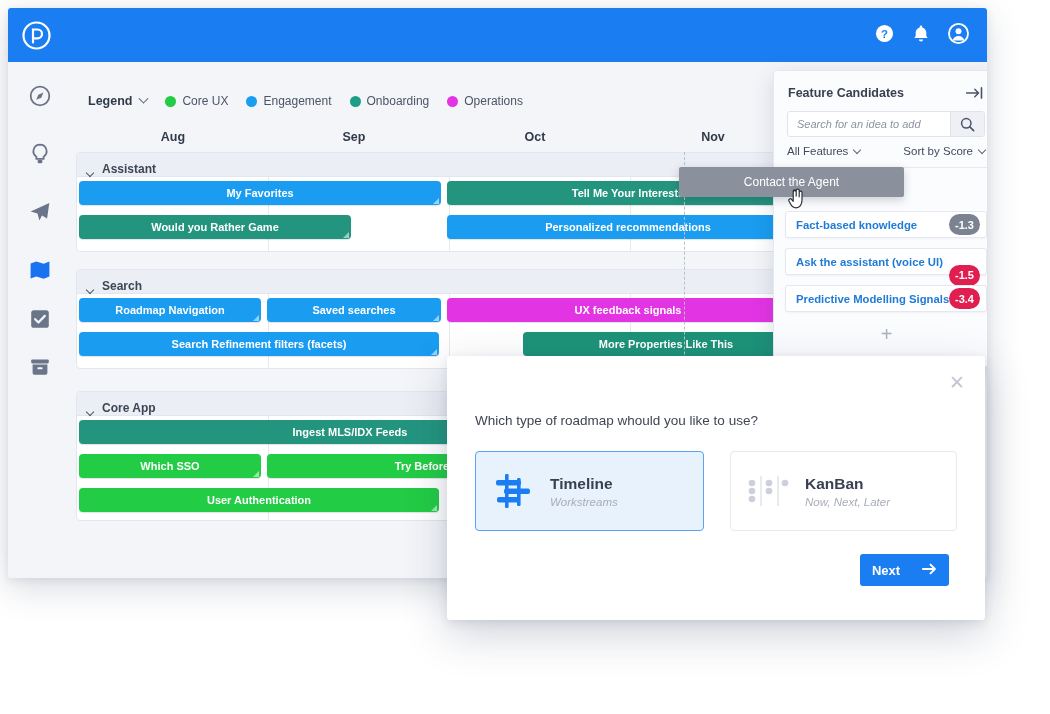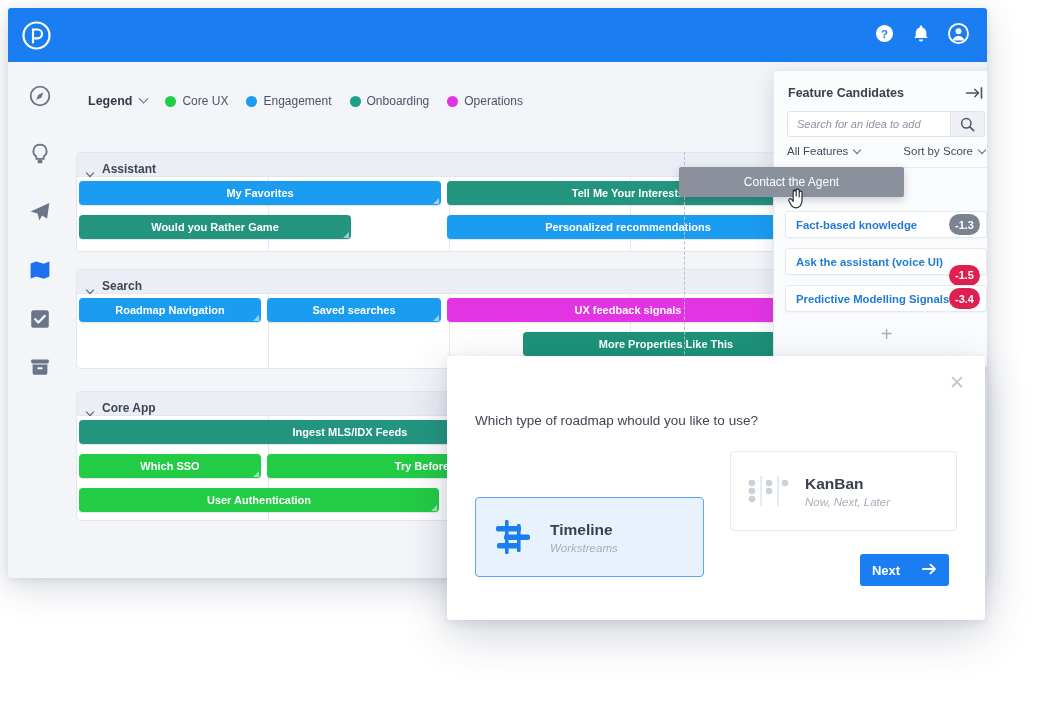--- a/index.html
+++ b/index.html
@@ -249,21 +249,21 @@
   }
   #modal-question {
     position: absolute; left: 28px; top: 57px;
     font-size: 13.5px; color: #3e4553;
   }
   .choice {
     position: absolute; top: 95px; height: 80px;
     border-radius: 4px;
     display: flex; align-items: center;
   }
-  .choice.selected { background: #e8f2fd; border: 1.5px solid #5ba4ef; margin-top: 46px; }
+  .choice.selected { background: #e8f2fd; border: 1.5px solid #5ba4ef; }
   .choice.plain { background: #fff; border: 1px solid #e6e9f0; }
   #choice-timeline { left: 28px; width: 229px; }
   #choice-kanban { left: 283px; width: 227px; }
   .choice-icon { width: 74px; display: flex; align-items: center; justify-content: center; }
   .choice-text .choice-name { font-size: 15.5px; color: #39404f; font-weight: bold; }
   .choice-text .choice-sub { font-size: 11.5px; color: #a8adb9; font-style: italic; margin-top: 3px; }
   #next-btn {
     position: absolute; right: 36px; bottom: 34px;
     width: 89px; height: 32px;
     background: #1a7ef2; border-radius: 3px;
@@ -360,20 +360,26 @@
         <span class="legend-entry">
           <span class="legend-dot" style="background: rgb(29, 158, 135);"></span>
           <span>Onboarding</span>
         </span>
         <span class="legend-entry">
           <span class="legend-dot" style="background: rgb(227, 52, 227);"></span>
           <span>Operations</span>
         </span>
       </div>
 
+    <div id="months">
+        <div class="month" style="left: 57px; width: 80px;">Aug</div>
+        <div class="month" style="left: 238px; width: 80px;">Sep</div>
+        <div class="month" style="left: 419px; width: 80px;">Oct</div>
+        <div class="month" style="left: 597px; width: 80px;">Nov</div>
+      </div>
 
     <div id="canvas">
       <div class="group" style="top: 0px; height: 100px;">
           <div class="group-header">
             <span class="gcaret"></span>
             <span>Assistant</span>
           </div>
           <div class="lane" style="height: 75px;">
             <div class="colline" style="left: 191px;"></div>
             <div class="colline" style="left: 372px;"></div>
@@ -412,20 +418,24 @@
               <span class="resize"></span>
             </div>
             <div class="bar" style="left: 190px; width: 174px; top: 4px; background: rgb(26, 156, 240);">
               <span>Saved searches</span>
               <span class="resize"></span>
             </div>
             <div class="bar" style="left: 370px; width: 362px; top: 4px; background: rgb(227, 52, 227);">
               <span>UX feedback signals</span>
               <span class="resize"></span>
             </div>
+            <div class="bar" style="left: 2px; width: 360px; top: 38px; background: rgb(26, 156, 240);">
+              <span>Search Refinement filters (facets)</span>
+              <span class="resize"></span>
+            </div>
             <div class="bar" style="left: 446px; width: 286px; top: 38px; background: rgb(29, 147, 121);">
               <span>More Properties Like This</span>
               <span class="resize"></span>
             </div>
           </div>
         </div>
         <div class="group" style="top: 239px; height: 130px;">
           <div class="group-header">
             <span class="gcaret"></span>
             <span>Core App</span>

